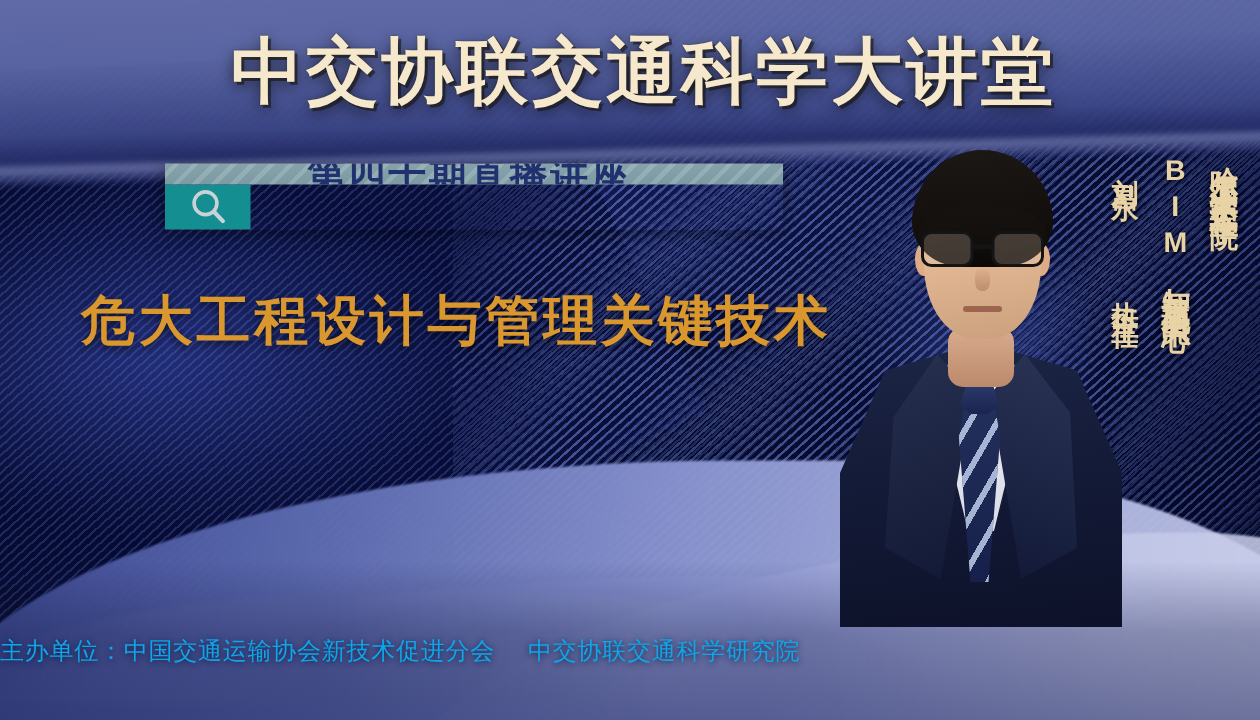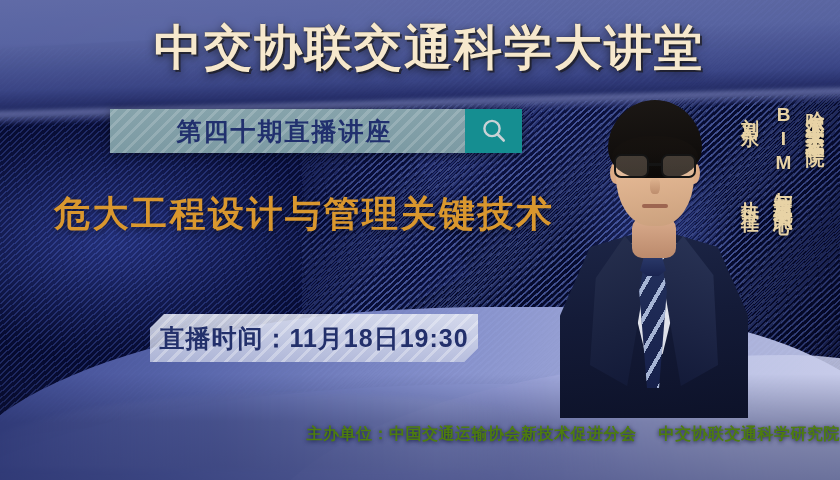--- a/index.html
+++ b/index.html
@@ -205,20 +205,21 @@
       2px 2px 0 rgba(20,16,8,.55),
       0 3px 10px rgba(0,0,0,.6);
     padding-left:18px;
   }
 
   
   .session-banner{
     position:absolute; left:110px; top:109px; width:412px; height:44px;
     display:flex; align-items:stretch;
     box-shadow:0 2px 10px rgba(0,0,0,.45);
+    flex-direction:column;
   }
   .session-left{
     position:relative; flex:1;
     background:linear-gradient(180deg,#86a3ab 0%,#7c9aa3 100%);
     display:flex; align-items:center; justify-content:center;
     overflow:hidden;
   }
   .session-left:before{
     content:""; position:absolute; inset:0;
     background:repeating-linear-gradient(-45deg,
@@ -282,23 +283,23 @@
     white-space:nowrap;
   }
   .vcol-school{ right:12px;  top:96px;  font-size:19px; }
   .vcol-center{ right:44px;  top:104px; font-size:19px; }
   .vcol-name  { right:78px;  top:104px; font-size:18px; letter-spacing:5px; }
   .vcol-role  { right:78px;  top:186px; font-size:18px; letter-spacing:5px; }
 
   
   .footer{
     position:absolute; left:0; right:0; top:424px;
-    text-align:right;
-    font-size:16px; font-weight:bold; letter-spacing:.5px;
-    color:#4d7c0f;
+    text-align:left;
+    font-size:16px; font-weight:normal; letter-spacing:.5px;
+    color:#0ea5e9;
     text-shadow:0 1px 4px rgba(10,14,50,.85);
   }
   .footer .gap{ display:inline-block; width:22px; }
 </style>
 </head>
 <body>
 
 <div class="poster">
 
   <div class="bg-base"></div>
@@ -348,23 +349,20 @@
     <div class="session-search">
       <svg width="30" height="30" viewBox="0 0 30 30" aria-hidden="true">
         <circle cx="13" cy="12.5" r="7.6" fill="none" stroke="#c9d2d6" stroke-width="2.4"></circle>
         <line x1="18.6" y1="18.2" x2="24.6" y2="24.4" stroke="#c9d2d6" stroke-width="2.8" stroke-linecap="round"></line>
       </svg>
     </div>
   </div>
 
   <div class="headline">危大工程设计与管理关键技术</div>
 
-  <div class="time-banner">
-    <span class="time-text">直播时间：11月18日19:30</span>
-  </div>
 
   <div class="vcol vcol-school">哈尔滨工业大学土木工程学院</div>
   <div class="vcol vcol-center">BIM与智慧工地研究中心</div>
   <div class="vcol vcol-name">刘昌永</div>
   <div class="vcol vcol-role">执行主任</div>
 
   <div class="footer">
     <span>主办单位：</span><span>中国交通运输协会新技术促进分会</span><span class="gap"></span><span>中交协联交通科学研究院</span>
   </div>
 

